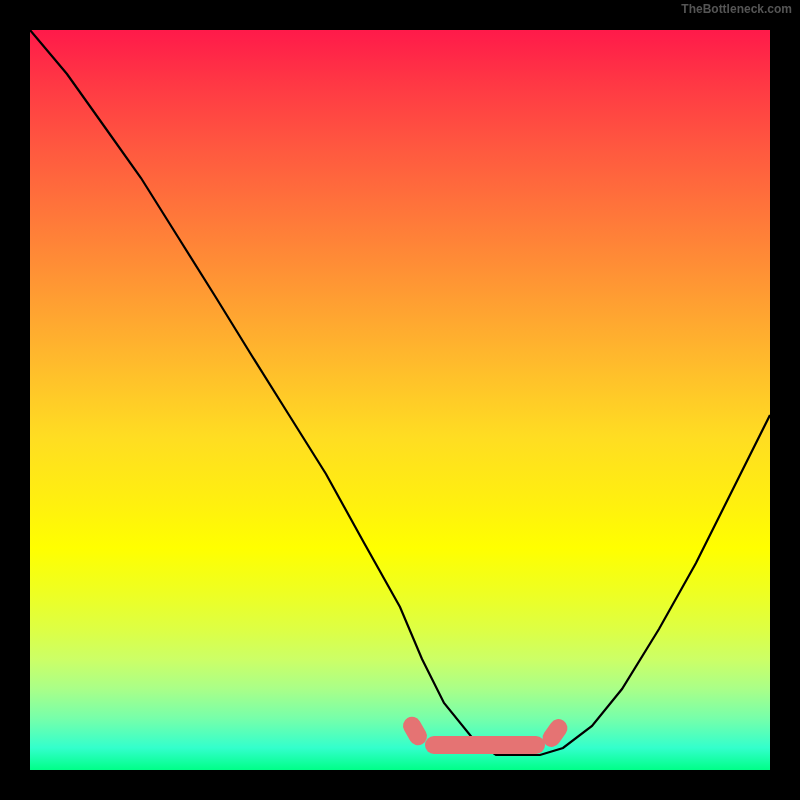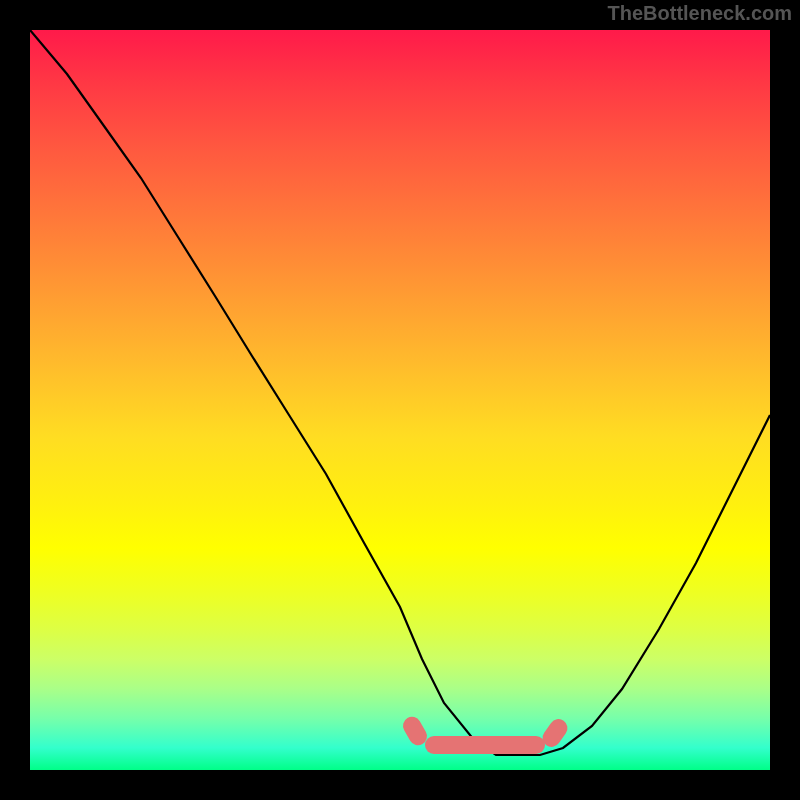--- a/index.html
+++ b/index.html
@@ -9,21 +9,21 @@
     background: #000;
     position: relative;
     overflow: hidden;
     font-family: Arial, sans-serif;
   }
   .watermark {
     position: absolute;
     top: 2px;
     right: 8px;
     color: #555;
-    font-size: 20px;
+    font-size: 12px;
     font-weight: bold;
     z-index: 10;
   }
   .plot-area {
     position: absolute;
     left: 30px;
     top: 30px;
     width: 740px;
     height: 740px;
     overflow: hidden;

